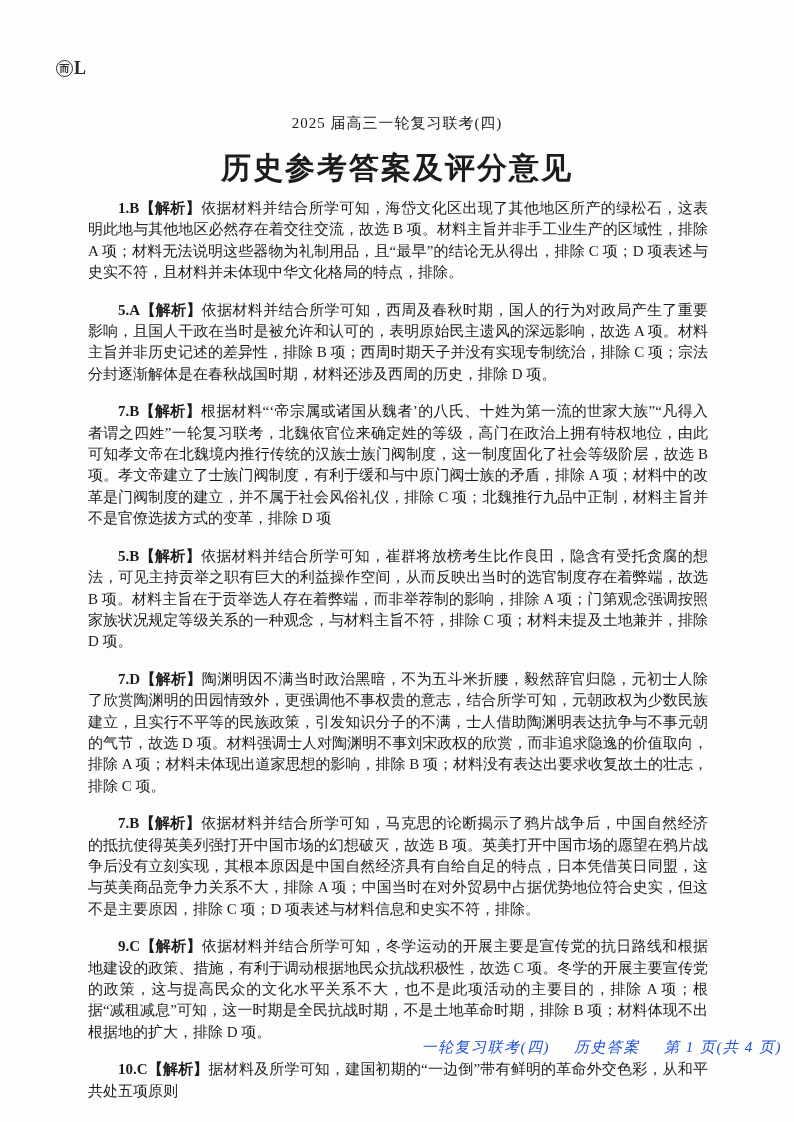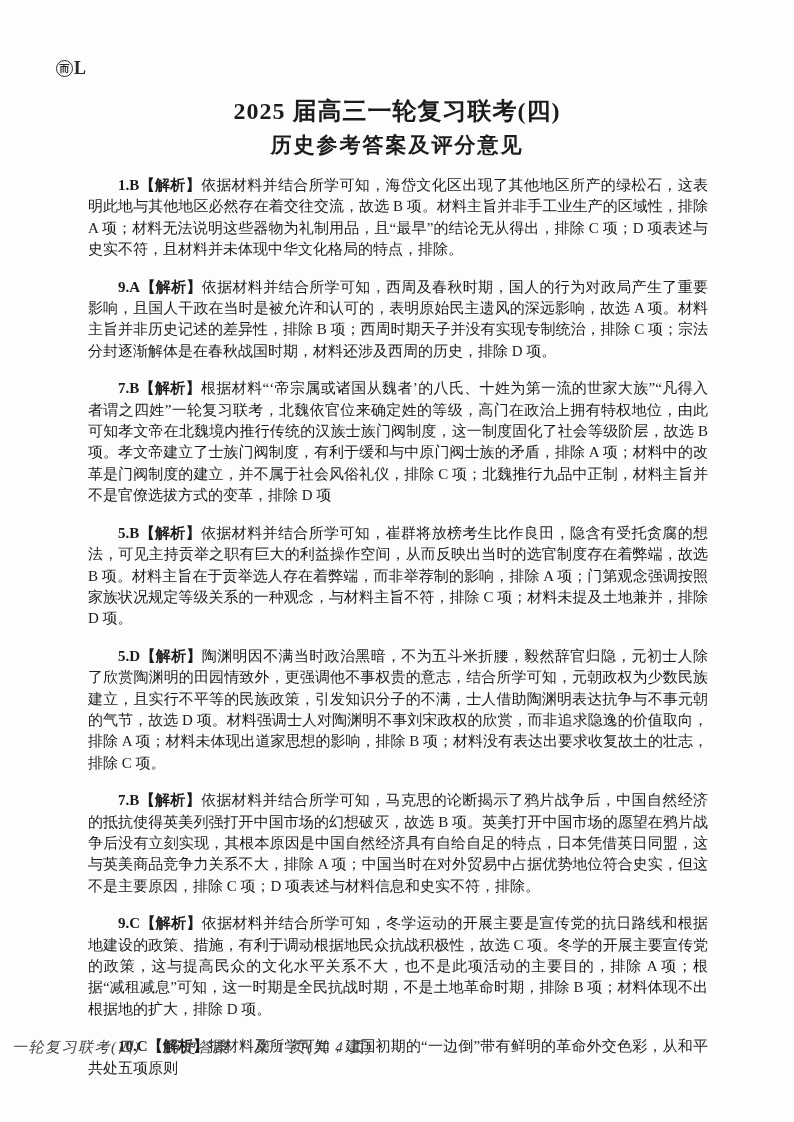--- a/index.html
+++ b/index.html
@@ -44,30 +44,30 @@
     font-size: 18px;
     font-weight: bold;
     color: #2a2a2a;
     font-family: "Liberation Serif", serif;
   }
   .titles {
     padding-top: 94px;
     text-align: center;
   }
   h1.exam-title {
-    margin: 4px;
-    font-size: 24px;
-    font-weight: bold;
+    margin: 16px;
+    font-size: 15px;
+    font-weight: normal;
     line-height: 27px;
     letter-spacing: 1px;
     font-family: "Liberation Serif", "DejaVu Serif", serif;
   }
   h2.page-subtitle {
     margin: 5px 0 0 0;
-    font-size: 21px;
+    font-size: 30px;
     font-weight: bold;
     line-height: 29px;
     letter-spacing: 2px;
     font-family: "Liberation Sans", "DejaVu Sans", sans-serif;
   }
   .content {
     margin: 7px 86px 0 88px;
     width: 620px;
   }
   p.ans {
@@ -79,25 +79,25 @@
     word-break: break-all;
   }
   p.ans b.pfx {
     font-weight: bold;
   }
   .footer {
     position: absolute;
     top: 1038px;
     left: 0;
     width: 100%;
-    text-align: left;
+    text-align: right;
     font-size: 15px;
     font-style: italic;
     letter-spacing: 1.5px;
-    color: #404040;
+    color: #1d4ed8;
     font-family: "Liberation Serif", "DejaVu Serif", serif;
   }
   .footer span { margin: 0 12px; }
 </style>
 </head>
 <body>
 
 <div class="page">
 
   <div class="logo">
@@ -105,24 +105,24 @@
     <span class="logo-letter">L</span>
   </div>
 
   <div class="titles">
     <h1 class="exam-title">2025 届高三一轮复习联考(四)</h1>
     <h2 class="page-subtitle">历史参考答案及评分意见</h2>
   </div>
 
   <div class="content">
     <p class="ans"><b class="pfx">1.B【解析】</b><span>依据材料并结合所学可知，海岱文化区出现了其他地区所产的绿松石，这表明此地与其他地区必然存在着交往交流，故选 B 项。材料主旨并非手工业生产的区域性，排除 A 项；材料无法说明这些器物为礼制用品，且“最早”的结论无从得出，排除 C 项；D 项表述与史实不符，且材料并未体现中华文化格局的特点，排除。</span></p>
-    <p class="ans"><b class="pfx">9.A【解析】</b><span>依据材料并结合所学可知，西周及春秋时期，国人的行为对政局产生了重要影响，且国人干政在当时是被允许和认可的，表明原始民主遗风的深远影响，故选 A 项。材料主旨并非历史记述的差异性，排除 B 项；西周时期天子并没有实现专制统治，排除 C 项；宗法分封逐渐解体是在春秋战国时期，材料还涉及西周的历史，排除 D 项。</span></p>
+    <p class="ans"><b class="pfx">5.A【解析】</b><span>依据材料并结合所学可知，西周及春秋时期，国人的行为对政局产生了重要影响，且国人干政在当时是被允许和认可的，表明原始民主遗风的深远影响，故选 A 项。材料主旨并非历史记述的差异性，排除 B 项；西周时期天子并没有实现专制统治，排除 C 项；宗法分封逐渐解体是在春秋战国时期，材料还涉及西周的历史，排除 D 项。</span></p>
     <p class="ans"><b class="pfx">7.B【解析】</b><span>根据材料“‘帝宗属或诸国从魏者’的八氏、十姓为第一流的世家大族”“凡得入者谓之四姓”一轮复习联考，北魏依官位来确定姓的等级，高门在政治上拥有特权地位，由此可知孝文帝在北魏境内推行传统的汉族士族门阀制度，这一制度固化了社会等级阶层，故选 B 项。孝文帝建立了士族门阀制度，有利于缓和与中原门阀士族的矛盾，排除 A 项；材料中的改革是门阀制度的建立，并不属于社会风俗礼仪，排除 C 项；北魏推行九品中正制，材料主旨并不是官僚选拔方式的变革，排除 D 项</span></p>
     <p class="ans"><b class="pfx">5.B【解析】</b><span>依据材料并结合所学可知，崔群将放榜考生比作良田，隐含有受托贪腐的想法，可见主持贡举之职有巨大的利益操作空间，从而反映出当时的选官制度存在着弊端，故选 B 项。材料主旨在于贡举选人存在着弊端，而非举荐制的影响，排除 A 项；门第观念强调按照家族状况规定等级关系的一种观念，与材料主旨不符，排除 C 项；材料未提及土地兼并，排除 D 项。</span></p>
-    <p class="ans"><b class="pfx">5.D【解析】</b><span>陶渊明因不满当时政治黑暗，不为五斗米折腰，毅然辞官归隐，元初士人除了欣赏陶渊明的田园情致外，更强调他不事权贵的意志，结合所学可知，元朝政权为少数民族建立，且实行不平等的民族政策，引发知识分子的不满，士人借助陶渊明表达抗争与不事元朝的气节，故选 D 项。材料强调士人对陶渊明不事刘宋政权的欣赏，而非追求隐逸的价值取向，排除 A 项；材料未体现出道家思想的影响，排除 B 项；材料没有表达出要求收复故土的壮志，排除 C 项。</span></p>
+    <p class="ans"><b class="pfx">7.D【解析】</b><span>陶渊明因不满当时政治黑暗，不为五斗米折腰，毅然辞官归隐，元初士人除了欣赏陶渊明的田园情致外，更强调他不事权贵的意志，结合所学可知，元朝政权为少数民族建立，且实行不平等的民族政策，引发知识分子的不满，士人借助陶渊明表达抗争与不事元朝的气节，故选 D 项。材料强调士人对陶渊明不事刘宋政权的欣赏，而非追求隐逸的价值取向，排除 A 项；材料未体现出道家思想的影响，排除 B 项；材料没有表达出要求收复故土的壮志，排除 C 项。</span></p>
     <p class="ans"><b class="pfx">7.B【解析】</b><span>依据材料并结合所学可知，马克思的论断揭示了鸦片战争后，中国自然经济的抵抗使得英美列强打开中国市场的幻想破灭，故选 B 项。英美打开中国市场的愿望在鸦片战争后没有立刻实现，其根本原因是中国自然经济具有自给自足的特点，日本凭借英日同盟，这与英美商品竞争力关系不大，排除 A 项；中国当时在对外贸易中占据优势地位符合史实，但这不是主要原因，排除 C 项；D 项表述与材料信息和史实不符，排除。</span></p>
     <p class="ans"><b class="pfx">9.C【解析】</b><span>依据材料并结合所学可知，冬学运动的开展主要是宣传党的抗日路线和根据地建设的政策、措施，有利于调动根据地民众抗战积极性，故选 C 项。冬学的开展主要宣传党的政策，这与提高民众的文化水平关系不大，也不是此项活动的主要目的，排除 A 项；根据“减租减息”可知，这一时期是全民抗战时期，不是土地革命时期，排除 B 项；材料体现不出根据地的扩大，排除 D 项。</span></p>
     <p class="ans"><b class="pfx">10.C【解析】</b><span>据材料及所学可知，建国初期的“一边倒”带有鲜明的革命外交色彩，从和平共处五项原则</span></p>
   </div>
 
   <div class="footer">
     <span>一轮复习联考(四)</span><span>历史答案</span><span>第 1 页(共 4 页)</span>
   </div>
 
 </div>

